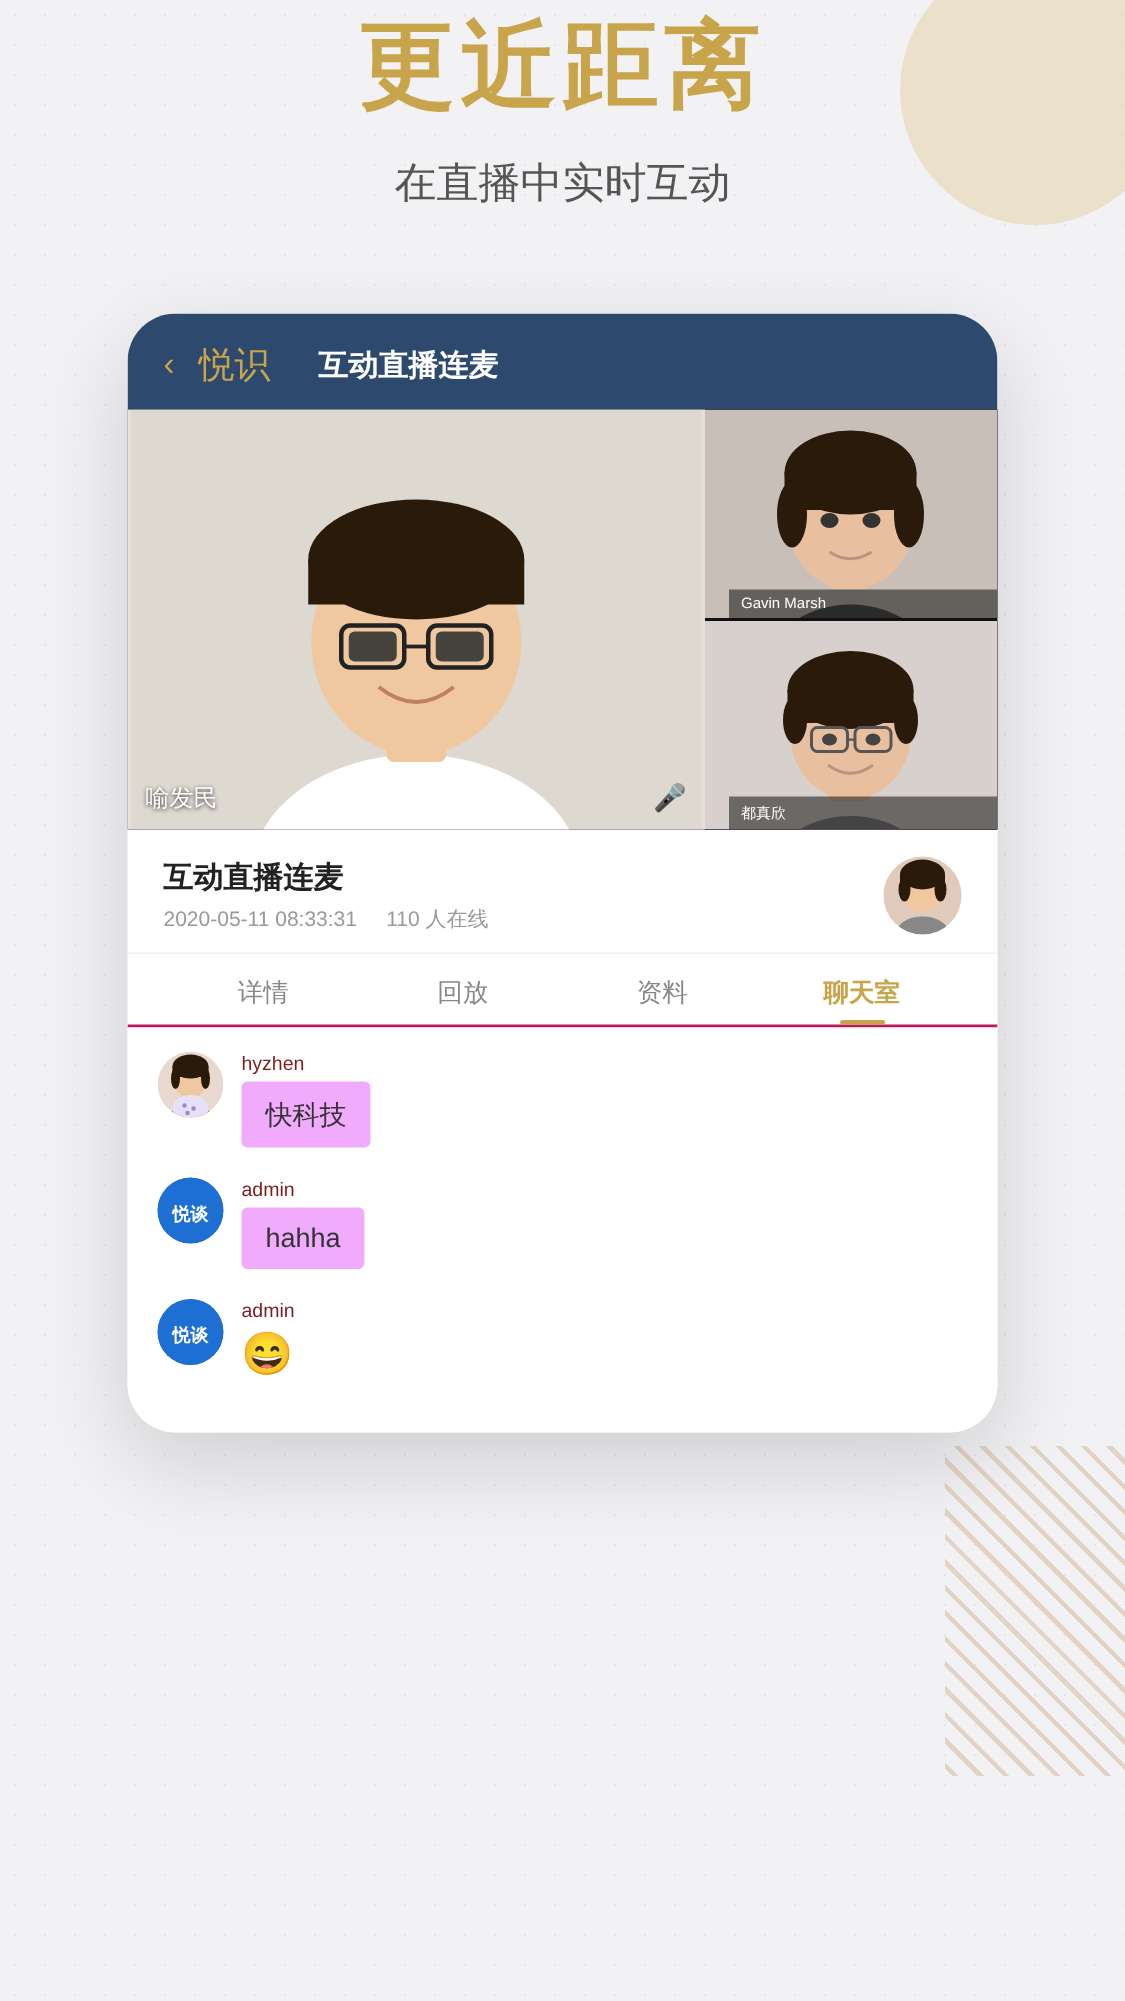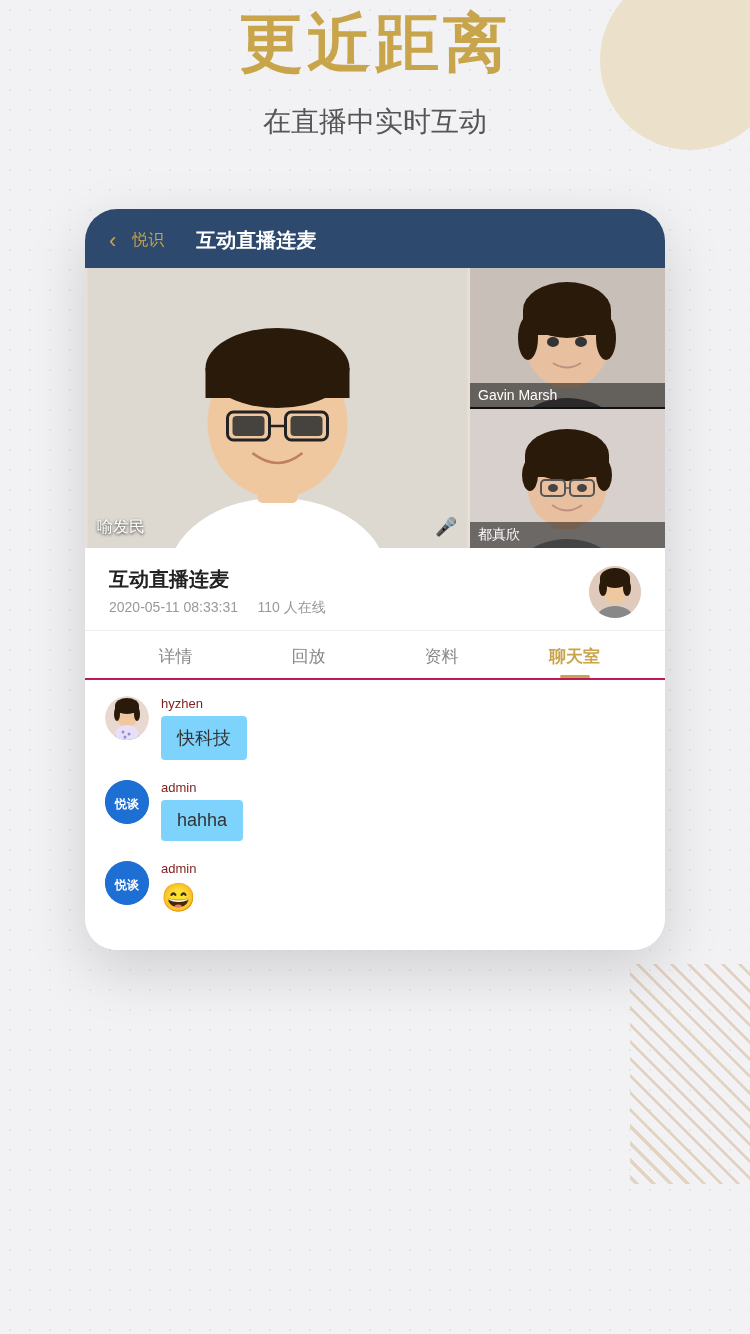--- a/index.html
+++ b/index.html
@@ -99,21 +99,21 @@
     }
 
     .back-btn {
       color: #c8a44a;
       font-size: 22px;
       cursor: pointer;
     }
 
     .app-title-left {
       color: #c8a44a;
-      font-size: 16px;
+      font-size: 24px;
       font-weight: 500;
     }
 
     .app-title-center {
       color: white;
       font-size: 20px;
       font-weight: 600;
       margin-left: 16px;
     }
 
@@ -176,25 +176,25 @@
       width: 100%;
       height: 100%;
       display: flex;
       align-items: center;
       justify-content: center;
     }
 
     .video-side-label {
       position: absolute;
       bottom: 0;
-      left: 0;
+      left: 16px;
       right: 0;
       background: rgba(0,0,0,0.5);
       color: white;
-      font-size: 14px;
+      font-size: 10px;
       padding: 4px 8px;
       text-align: left;
     }
 
     
     .info-section {
       padding: 18px 24px 12px;
       display: flex;
       align-items: flex-start;
       justify-content: space-between;
@@ -293,21 +293,21 @@
 
     .chat-content {}
 
     .chat-username {
       font-size: 13px;
       color: #7f1d1d;
       margin-bottom: 5px;
     }
 
     .chat-bubble {
-      background: #7dd3fc;
+      background: #f0abfc;
       border-radius: 4px;
       padding: 10px 16px;
       font-size: 18px;
       color: #333;
       display: inline-block;
     }
 
     .chat-emoji {
       font-size: 28px;
     }

